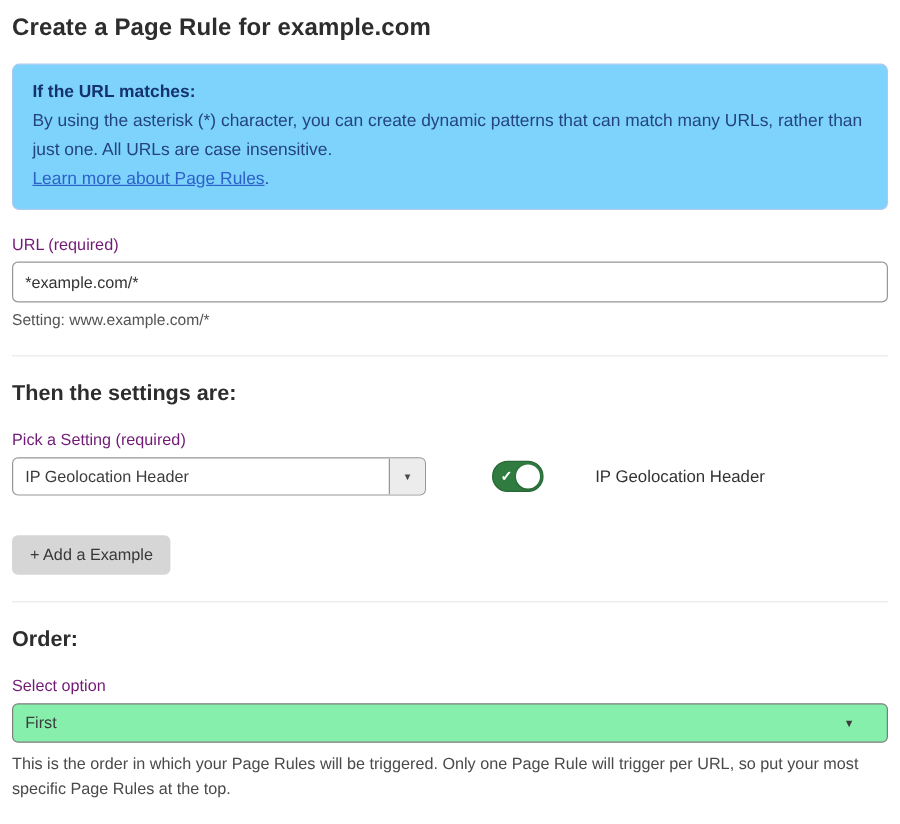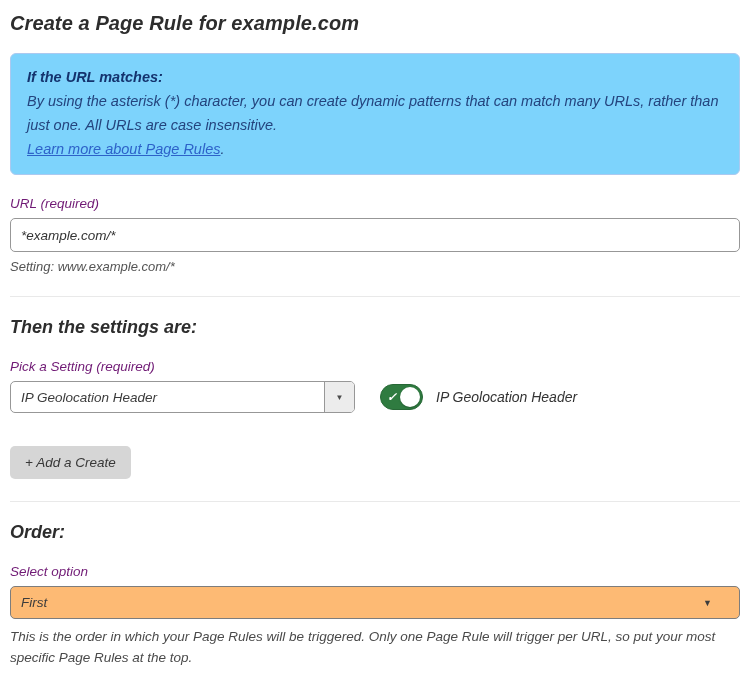--- a/index.html
+++ b/index.html
@@ -1,15 +1,15 @@
 <!DOCTYPE html>
 <html><head>
 <meta charset="utf-8">
 <style>
-  * { margin: 0; padding: 0; box-sizing: border-box; font-style: italic; }
+  * { margin: 0; padding: 0; box-sizing: border-box; }
   html, body {
     width: 750px;
     background: #ffffff;
     font-family: "Liberation Sans", sans-serif;
     color: #2e2e2e;
   }
   .page {
     width: 750px;
     height: 687px;
     padding: 12px 10px 0 10px;
@@ -80,20 +80,21 @@
     font-size: 18px;
     font-weight: bold;
     color: #2d2d2d;
     margin-top: 20px;
   }
 
   
   .setting-row {
     display: flex;
     align-items: center;
+    gap: 30px;
   }
   .picker {
     width: 345px;
     height: 32px;
     border: 1px solid #979797;
     border-radius: 5px;
     background: #ffffff;
     display: flex;
     align-items: stretch;
     overflow: hidden;
@@ -172,21 +173,21 @@
   .add-setting-btn {
     margin-top: 33px;
   }
 
   
   .order-select {
     width: 100%;
     height: 33px;
     border: 1px solid #7d7d7d;
     border-radius: 5px;
-    background: #fdba74;
+    background: #86efac;
     display: flex;
     align-items: center;
     padding: 0 27px 0 10px;
     cursor: pointer;
   }
   .order-select-value {
     flex: 1;
     font-size: 13.5px;
     color: #3c3c3c;
   }
@@ -231,21 +232,21 @@
           <span>▼</span>
         </div>
     </div>
     <div class="toggle">
       <span class="toggle-check">✓</span>
       <span class="toggle-knob"></span>
     </div>
     <div class="toggle-label">IP Geolocation Header</div>
   </div>
 
-  <button class="btn btn-gray add-setting-btn">+ Add a Create</button>
+  <button class="btn btn-gray add-setting-btn">+ Add a Example</button>
 
   <hr class="divider">
 
   <div class="section-heading">Order:</div>
 
   <div class="field-label">Select option</div>
 
   <div class="order-select">
     <span class="order-select-value">First</span>
     <span class="order-select-arrow">▼</span>

